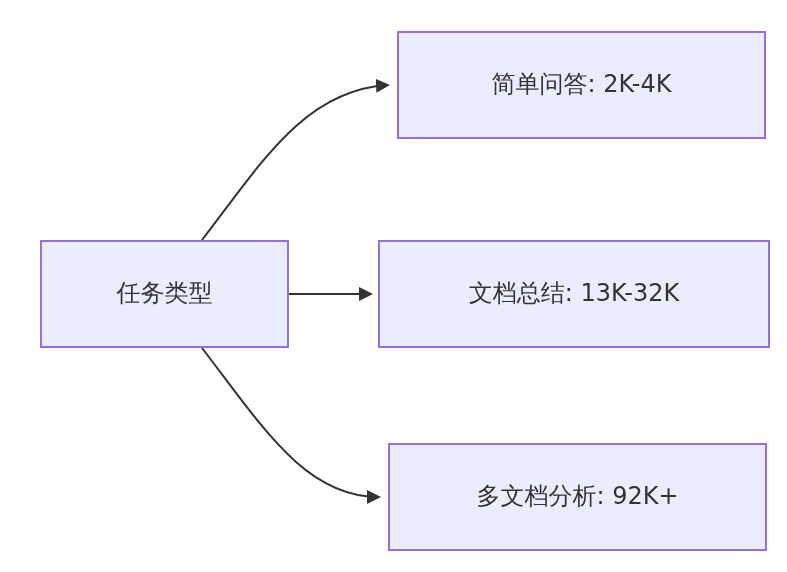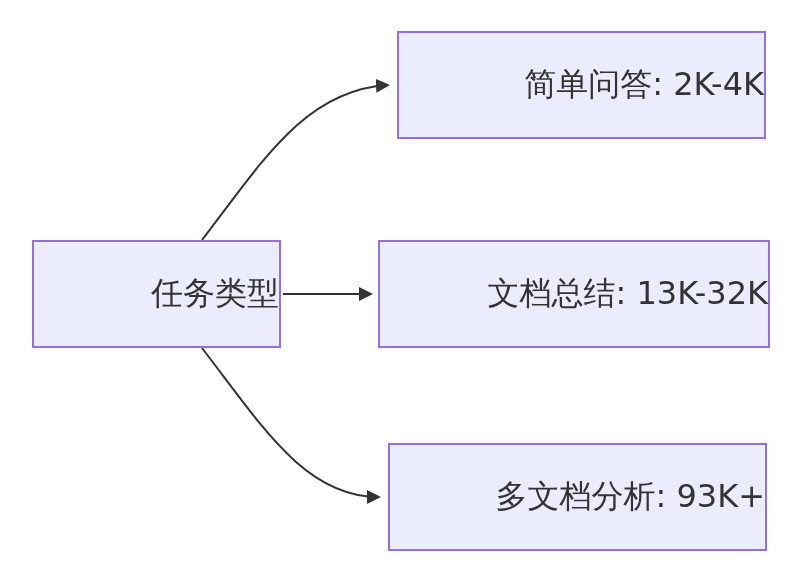--- a/index.html
+++ b/index.html
@@ -33,26 +33,26 @@
     stroke: none;
   }
   .node {
     position: absolute;
     box-sizing: border-box;
     background: var(--node-fill, #ECECFF);
     border: 2px solid var(--node-border, #9370DB);
     color: var(--text, #333333);
     display: flex;
     align-items: center;
-    justify-content: flex-end;
-    font-size: 32px;
+    justify-content: center;
+    font-size: 24px;
     line-height: 1.3;
     white-space: nowrap;
   }
-  .node-root   { left: 32px;  top: 240px; width: 249px; height: 108px; }
+  .node-root   { left: 40px;  top: 240px; width: 249px; height: 108px; }
   .node-child0 { left: 397px; top: 31px;  width: 369px; height: 108px; }
   .node-child1 { left: 378px; top: 240px; width: 392px; height: 108px; }
   .node-child2 { left: 388px; top: 443px; width: 379px; height: 108px; }
 </style>
 </head>
 <body>
 
 <div class="canvas">
 
   <svg class="edge-layer" viewBox="0 0 787 572" xmlns="http://www.w3.org/2000/svg">
@@ -72,16 +72,16 @@
 
   <div class="node node-child0">
     <span>简单问答: 2K-4K</span>
   </div>
 
   <div class="node node-child1">
     <span>文档总结: 13K-32K</span>
   </div>
 
   <div class="node node-child2">
-    <span>多文档分析: 93K+</span>
+    <span>多文档分析: 92K+</span>
   </div>
 
 </div>
 
 </body></html>

